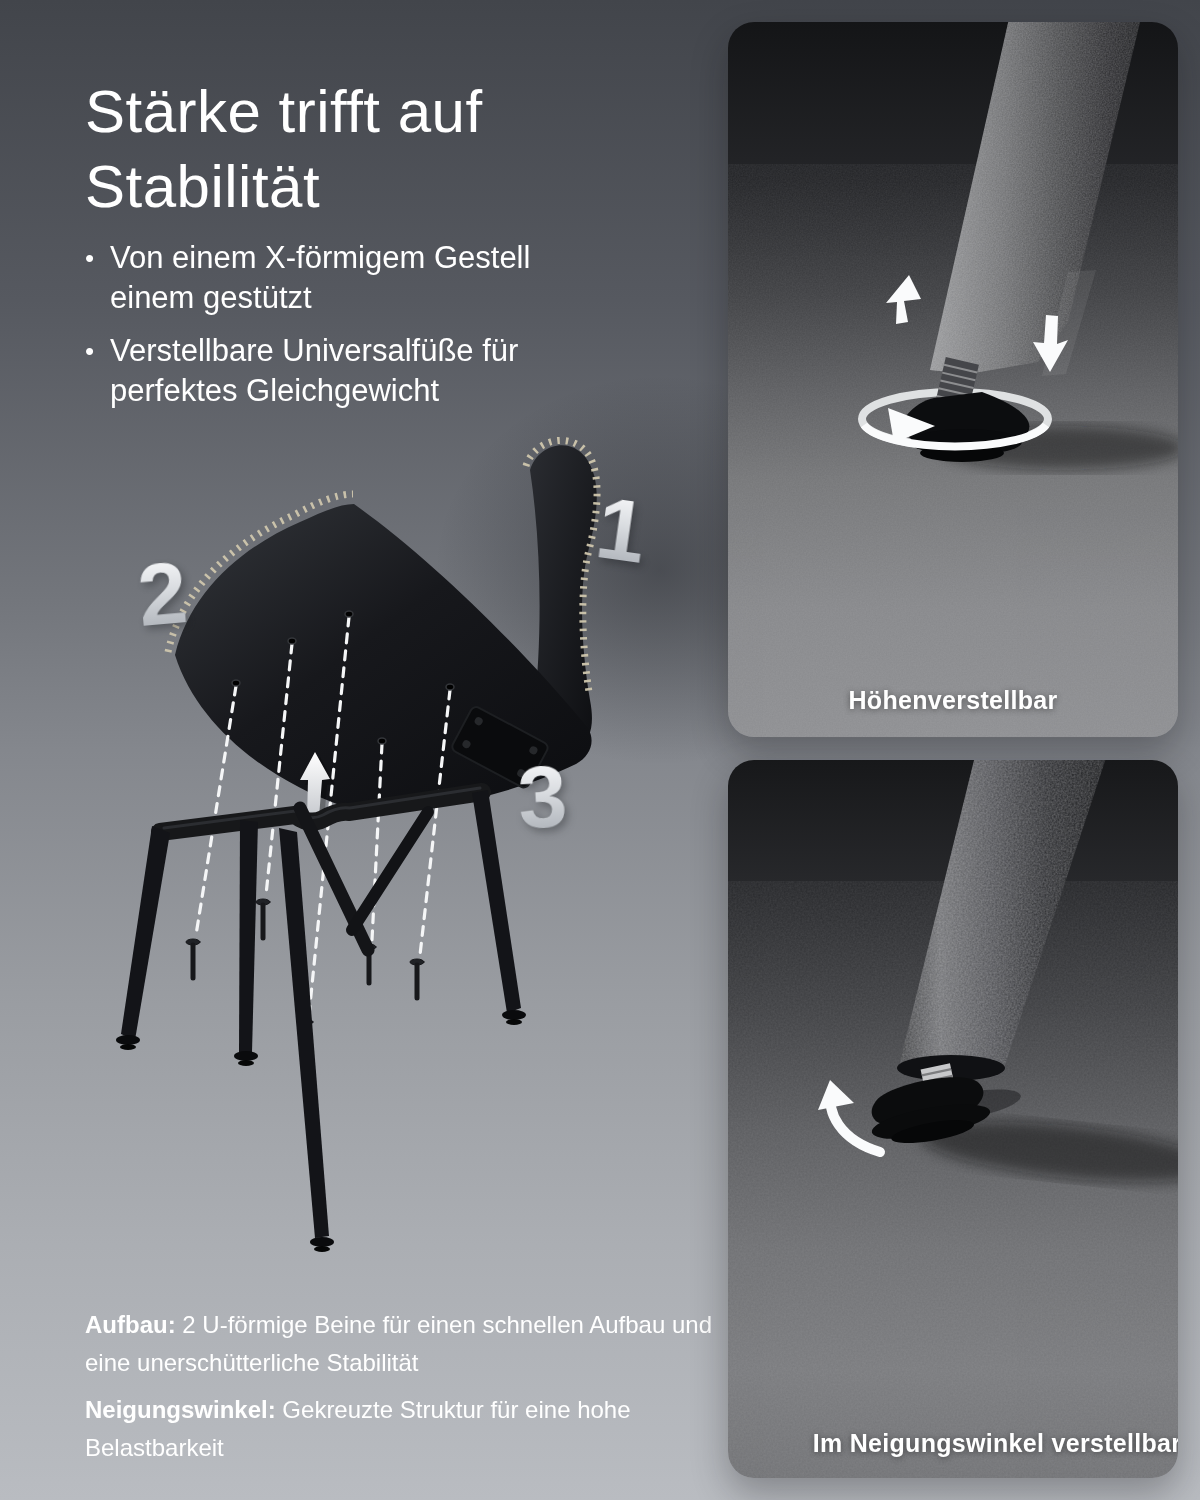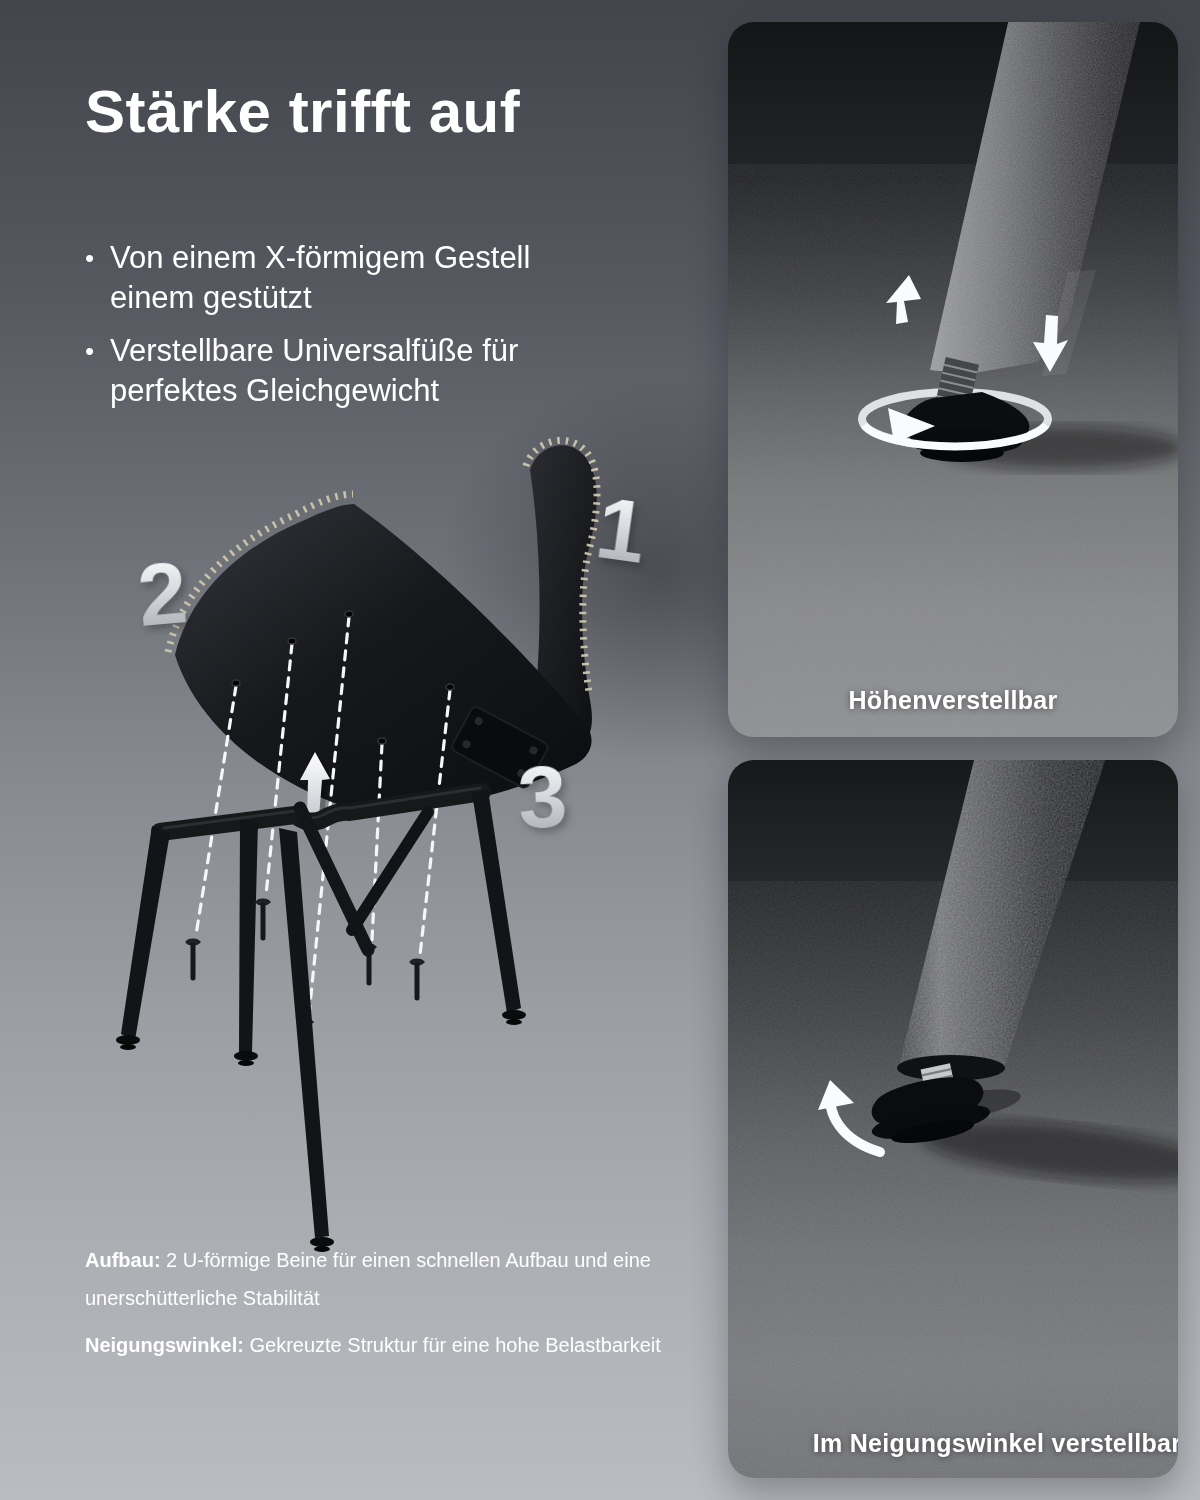--- a/index.html
+++ b/index.html
@@ -6,25 +6,25 @@
   .page{
     position:relative;width:1200px;height:1500px;overflow:hidden;
     font-family:"Liberation Sans","DejaVu Sans",sans-serif;
     background:linear-gradient(180deg,#42454b 0%,#565960 20%,#73767c 40%,#84878d 50%,#9a9da2 67%,#abaeb3 83%,#b9bcc1 100%);
   }
   .chair-shade{
     position:absolute;left:360px;top:310px;width:600px;height:520px;pointer-events:none;
     background:radial-gradient(closest-side,rgba(18,20,25,0.40),rgba(18,20,25,0) 75%);
   }
   
-  .title{position:absolute;left:85px;top:74px;color:#ffffff;font-size:60px;line-height:75px;font-weight:700;letter-spacing:.5px;}
+  .title{position:absolute;left:85px;top:74px;color:#ffffff;font-size:60px;line-height:75px;font-weight:400;letter-spacing:.5px;}
   .bullets{position:absolute;left:85px;top:238px;margin:0;padding:0;list-style:none;width:500px;}
   .bullet{display:flex;gap:11px;margin:0 0 13px 0;color:#fff;font-size:31px;line-height:40px;}
   .bullet .dot{flex:0 0 14px;font-size:26px;line-height:40px;color:#fff;}
-  .notes{position:absolute;left:85px;top:1241px;width:640px;color:#fff;font-size:20px;line-height:38px;}
+  .notes{position:absolute;left:85px;top:1306px;width:640px;color:#fff;font-size:24px;line-height:38px;}
   .notes p{margin:0 0 9px 0;}
   .notes b{font-weight:700;}
   
   .step-num{
     position:absolute;font-size:88px;font-weight:700;line-height:1;
     background:linear-gradient(180deg,#fdfdfe 0%,#d9dce0 45%,#a6abb2 100%);
     -webkit-background-clip:text;background-clip:text;color:transparent;
     filter:drop-shadow(3px 4px 4px rgba(20,22,26,.35));
   }
   .num-1{left:597px;top:486px;transform:rotate(8deg);}
@@ -48,20 +48,21 @@
 </style>
 </head>
 <body>
 
 <div class="page">
 
   <div class="chair-shade"></div>
 
   <div class="title">
     <div>Stärke trifft auf</div>
+    <div>Stabilität</div>
   </div>
 
   <ul class="bullets">
     <li class="bullet">
       <span class="dot">•</span>
       <span>Von einem X-förmigem Gestell einem gestützt</span>
     </li>
     <li class="bullet">
       <span class="dot">•</span>
       <span>Verstellbare Universalfüße für perfektes Gleichgewicht</span>

